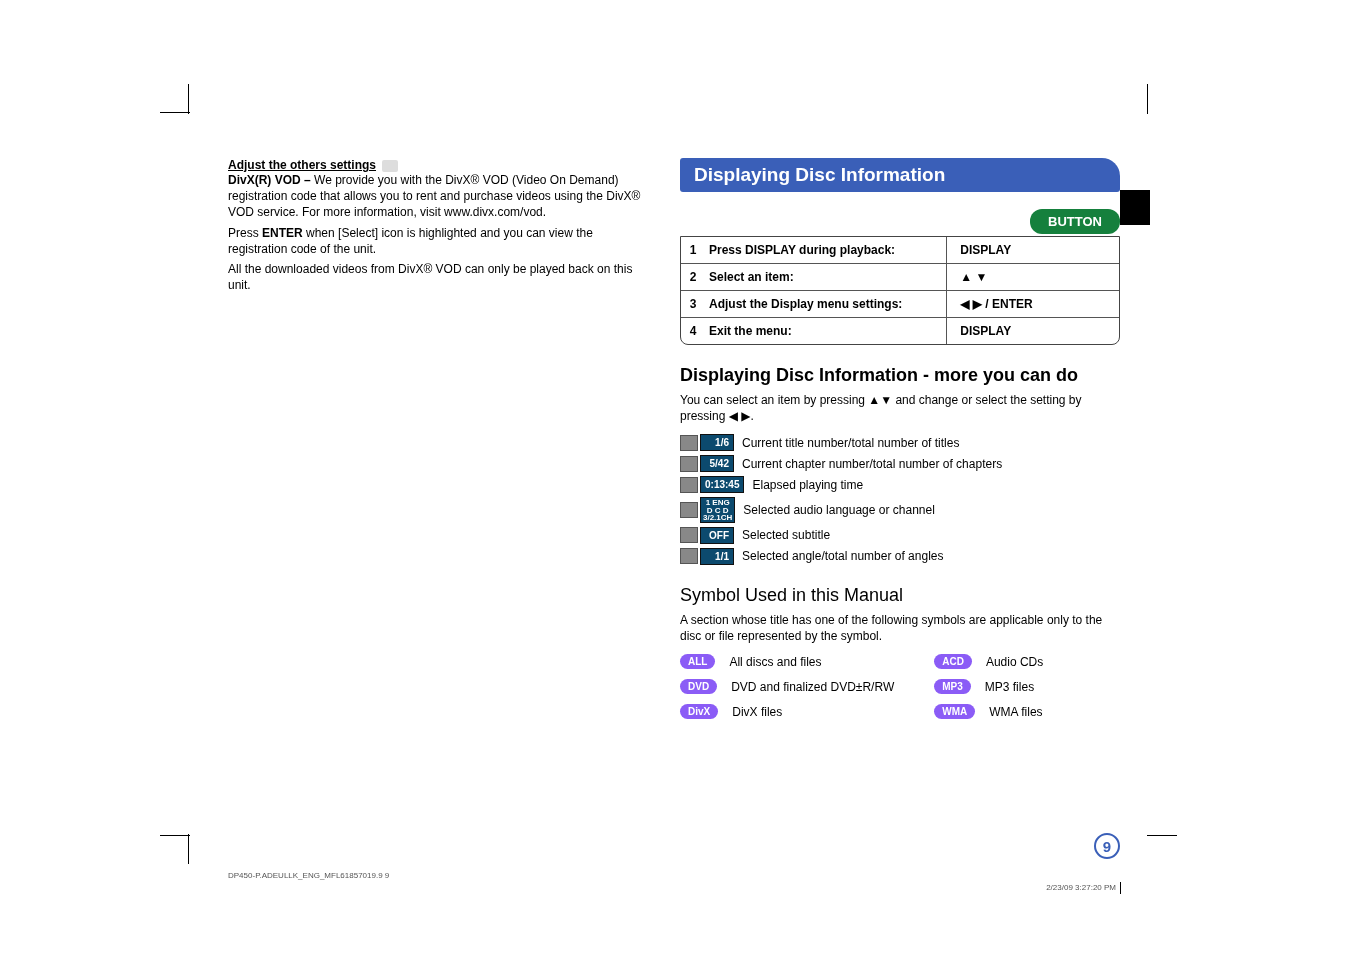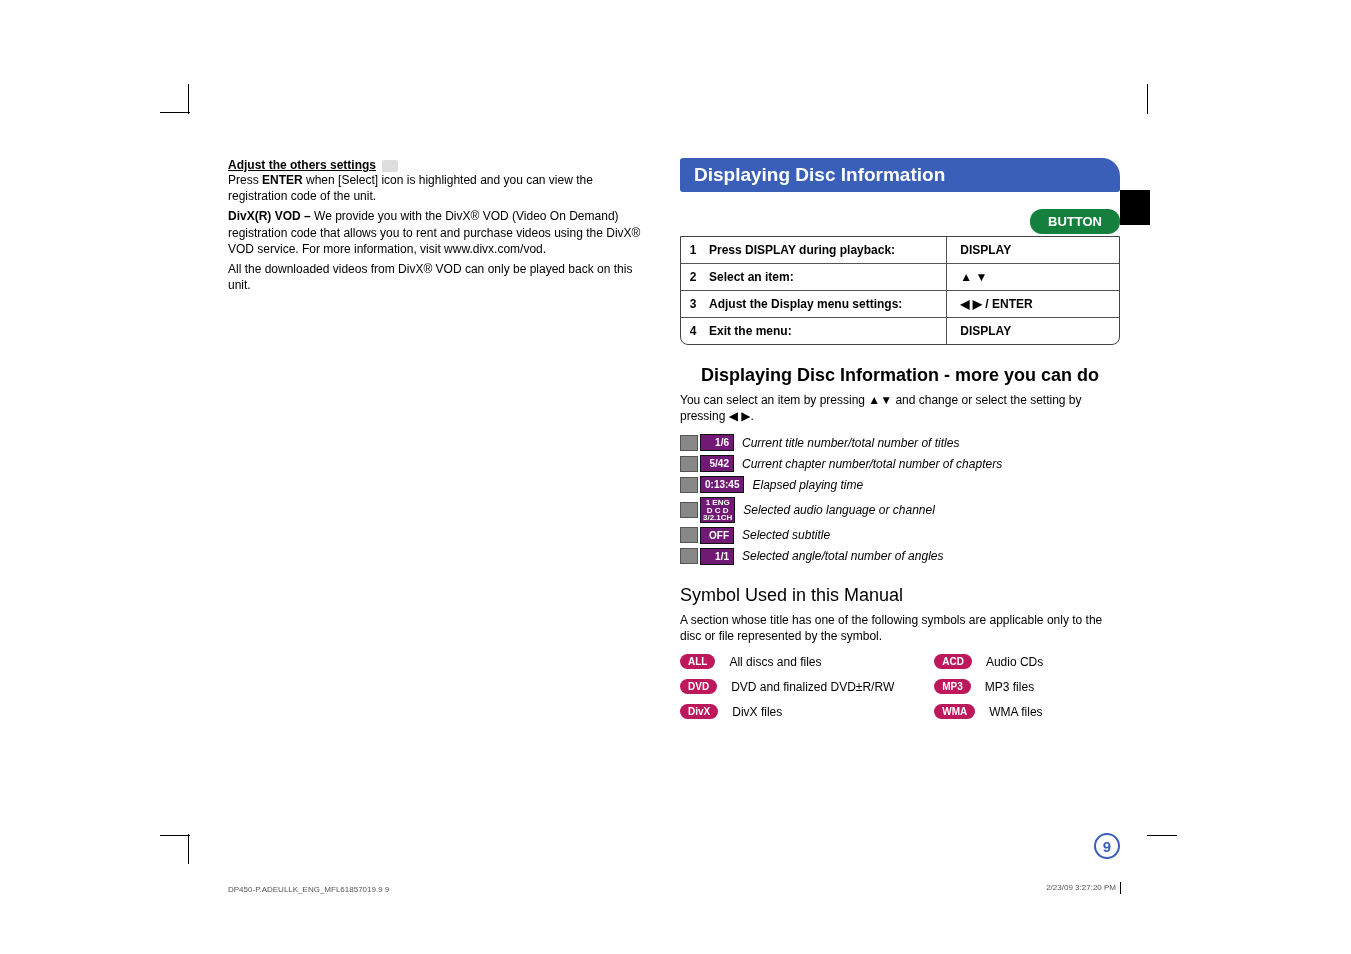--- a/index.html
+++ b/index.html
@@ -53,52 +53,52 @@
   }
   .header-row2 { display: flex; justify-content: flex-end; margin-top: -1px; margin-bottom: 2px; }
 
   .steps-table { border: 1px solid #444; border-radius: 0 0 8px 8px; overflow: hidden; width: 100%; }
   .steps-table .row { display: flex; border-top: 1px solid #555; }
   .steps-table .row:first-child { border-top: none; }
   .steps-table .num { width: 24px; padding: 6px 6px; font-weight: bold; font-size: 12px; text-align: center; }
   .steps-table .desc { flex: 1.6; padding: 6px 4px; font-weight: bold; font-size: 12px; }
   .steps-table .btn { flex: 1; padding: 6px 13px; font-weight: bold; font-size: 12px; border-left: 1px solid #555; }
 
-  h2.sub { font-size: 18px; font-weight: bold; margin-top: 20px; margin-bottom: 6px; text-align: center; }
+  h2.sub { font-size: 18px; font-weight: bold; margin-top: 20px; margin-bottom: 6px; }
   .intro { font-size: 12px; line-height: 1.35; margin-bottom: 10px; }
 
   .osd-row { display: flex; align-items: center; margin-bottom: 4px; }
   .osd-icon { width: 18px; height: 16px; background: #888; margin-right: 2px; border: 1px solid #555; }
   .osd-badge {
-    background: #701a75; color: #fff; font-size: 10px; font-weight: bold;
+    background: #0c4a6e; color: #fff; font-size: 10px; font-weight: bold;
     padding: 2px 4px; min-width: 34px; text-align: right; margin-right: 8px;
     border: 1px solid #111;
   }
   .osd-badge.wide { min-width: 40px; }
   .osd-badge.audio { line-height: 0.9; font-size: 8px; text-align: center; padding: 1px 2px; }
-  .osd-text { font-size: 12px; font-style: italic; }
+  .osd-text { font-size: 12px; }
 
   h3.symbol-h { font-size: 18px; font-weight: normal; margin-top: 20px; margin-bottom: 6px; }
   .symbol-grid { display: flex; gap: 40px; margin-top: 10px; }
   .symbol-col { display: flex; flex-direction: column; gap: 10px; }
   .symbol-row { display: flex; align-items: center; gap: 14px; }
   .pill {
-    background: #be185d; color: #fff; font-size: 10px; font-weight: bold;
+    background: #8b5cf6; color: #fff; font-size: 10px; font-weight: bold;
     padding: 2px 8px; border-radius: 9px; min-width: 34px; text-align: right;
   }
   .symbol-label { font-size: 12px; }
 
   .page-num-circle {
     position: absolute; right: 0; bottom: -140px;
     width: 26px; height: 26px; border: 2px solid #3a5fb8; border-radius: 50%;
     display: flex; align-items: center; justify-content: center;
     font-weight: bold; font-size: 15px; color: #3a5fb8;
   }
 
-  .footer-left { position: absolute; left: 228px; bottom: 60px; font-size: 8px; color: #555; text-align: right; }
+  .footer-left { position: absolute; left: 228px; bottom: 74px; font-size: 8px; color: #555; text-align: right; }
   .footer-right { position: absolute; right: 230px; bottom: 60px; font-size: 8px; color: #555; }
   .foot-mark { display: inline-block; width: 1px; height: 12px; background: #000; vertical-align: middle; margin-left: 4px; }
 </style>
 </head>
 <body>
 
 <div class="crop-tl-v"></div>
 <div class="crop-tl-h"></div>
 <div class="crop-tr-v"></div>
 <div class="crop-bl-v"></div>
@@ -107,24 +107,24 @@
 <div class="black-tab"></div>
 
 <div class="page">
 
   <div class="left-col">
     <div>
       <span class="section-title">Adjust the others settings</span>
       <span class="icon-box"></span>
     </div>
     <p class="para">
-      <span>Press </span><b>ENTER</b><span> when [Select] icon is highlighted and you can view the registration code of the unit.</span>
+      <b>DivX(R) VOD – </b><span>We provide you with the DivX® VOD (Video On Demand) registration code that allows you to rent and purchase videos using the DivX® VOD service. For more information, visit www.divx.com/vod.</span>
     </p>
     <p class="para">
-      <b>DivX(R) VOD – </b><span>We provide you with the DivX® VOD (Video On Demand) registration code that allows you to rent and purchase videos using the DivX® VOD service. For more information, visit www.divx.com/vod.</span>
+      <span>Press </span><b>ENTER</b><span> when [Select] icon is highlighted and you can view the registration code of the unit.</span>
     </p>
     <p class="para">All the downloaded videos from DivX® VOD can only be played back on this unit.</p>
   </div>
 
   <div class="right-col">
     <div class="header-bar">
       <div class="header-blue">Displaying Disc Information</div>
     </div>
     <div class="header-row2">
       <div class="button-pill">BUTTON</div>

